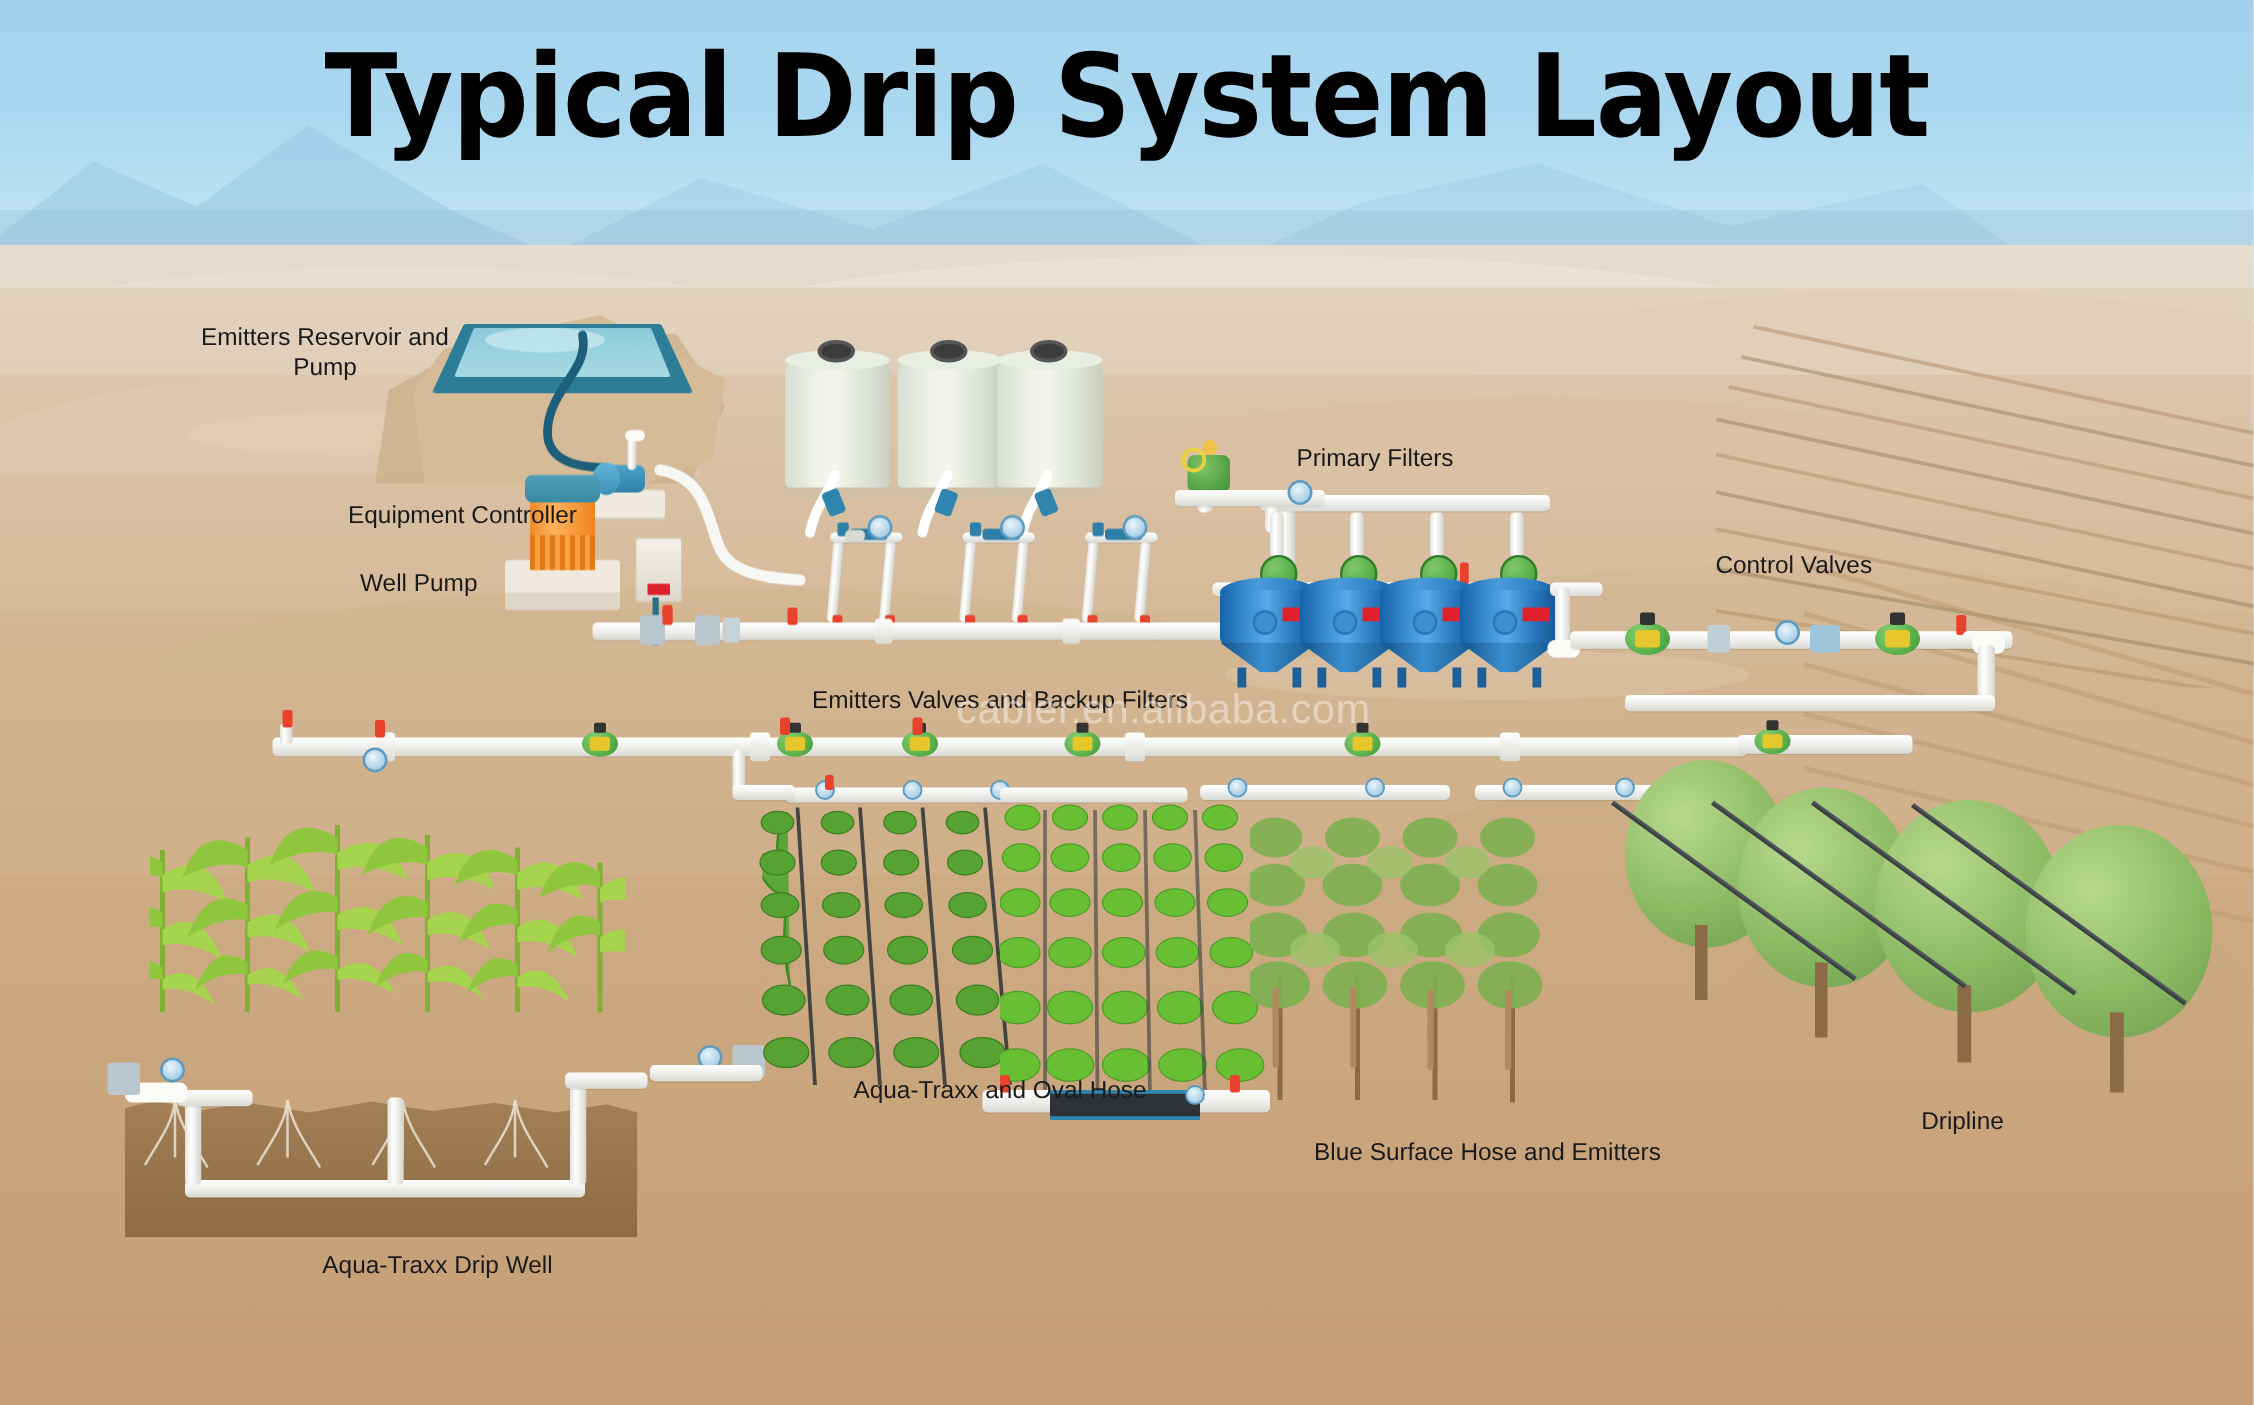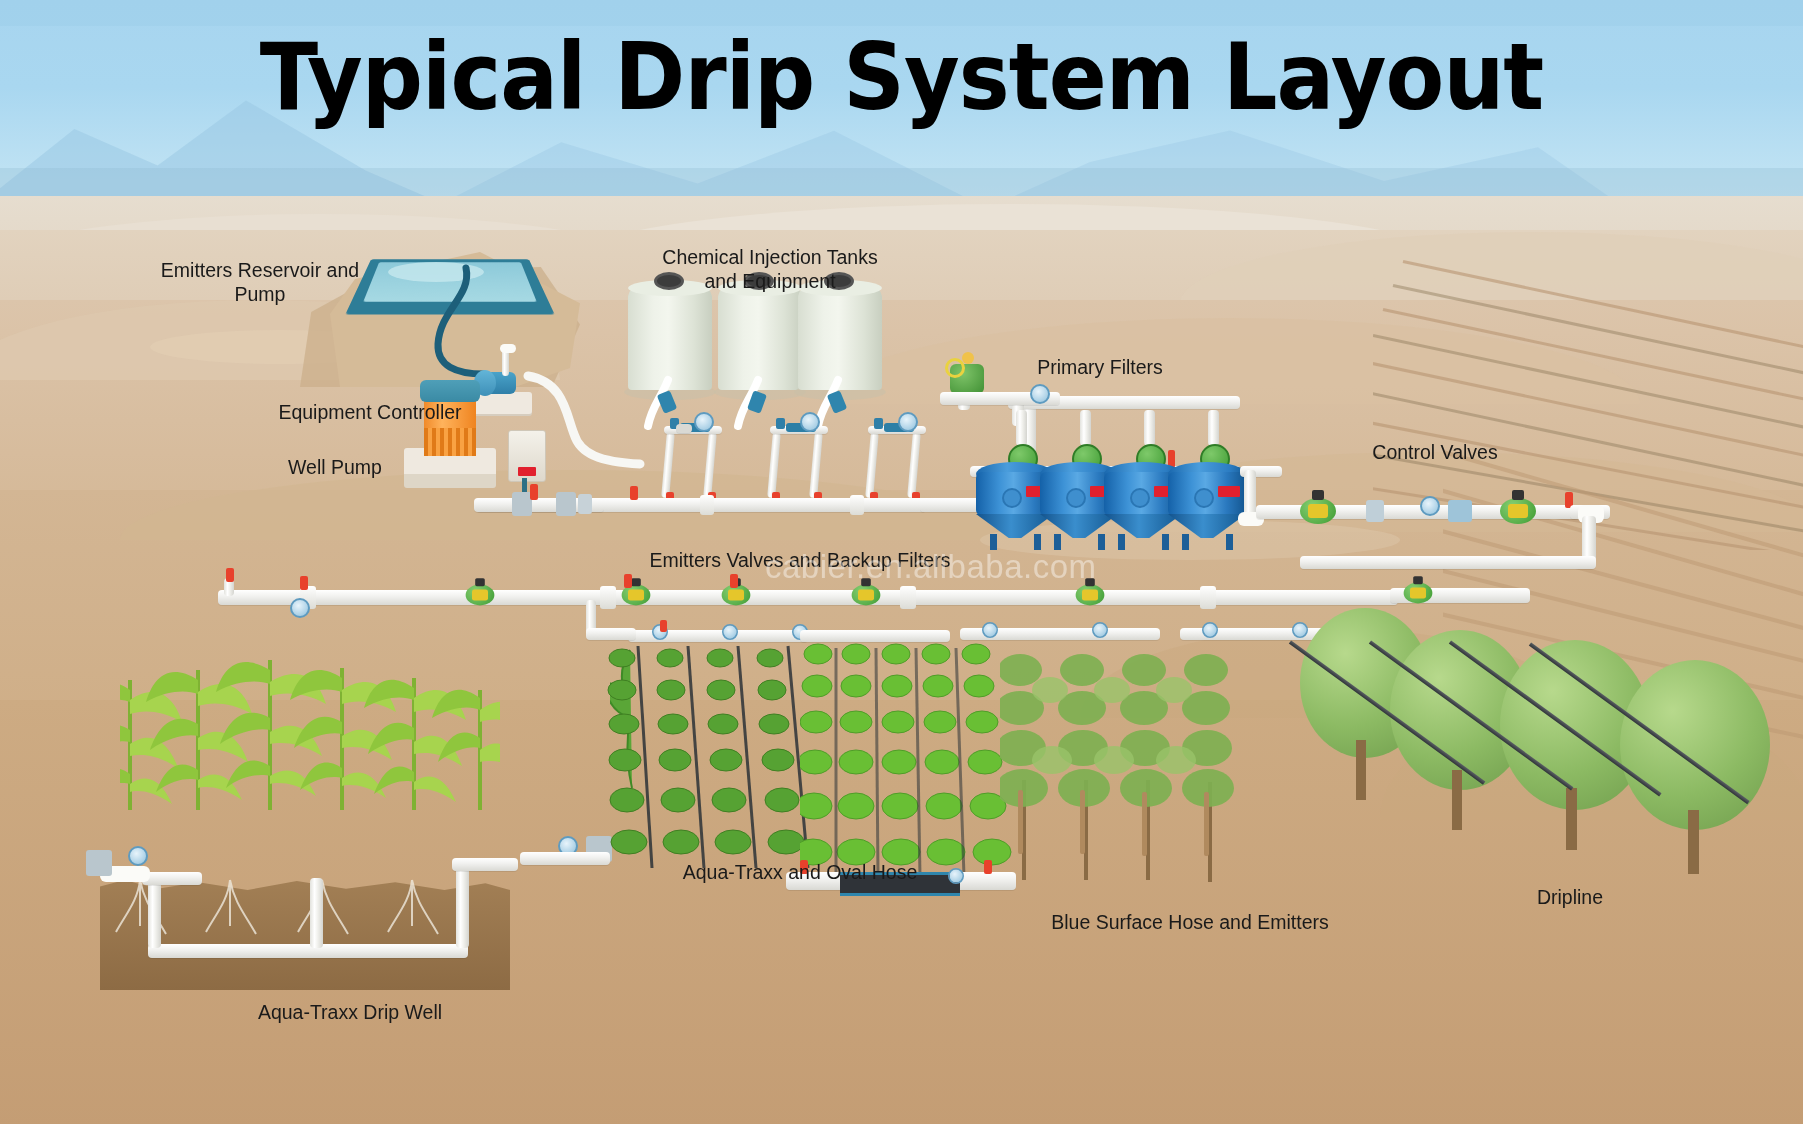--- a/index.html
+++ b/index.html
@@ -742,22 +742,20 @@
     <div class="trunk" style="left:1688px;top:810px;width:11px;height:64px;"></div>
 
     <div class="driplineTube" style="left:1290px;top:640px;width:240px;transform:rotate(36deg);"></div>
     <div class="driplineTube" style="left:1370px;top:640px;width:250px;transform:rotate(36deg);"></div>
     <div class="driplineTube" style="left:1450px;top:640px;width:260px;transform:rotate(36deg);"></div>
     <div class="driplineTube" style="left:1530px;top:642px;width:270px;transform:rotate(36deg);"></div>
   </div>
 
   <div class="lbl" style="left:130px;top:258px;width:260px;">Emitters Reservoir and
 Pump</div>
-  <div class="lbl" style="left:620px;top:245px;width:300px;">Chemical Injection Tanks
-and Equipment</div>
   <div class="lbl" style="left:1000px;top:355px;width:200px;">Primary Filters</div>
   <div class="lbl" style="left:255px;top:400px;width:230px;">Equipment Controller</div>
   <div class="lbl" style="left:1335px;top:440px;width:200px;">Control Valves</div>
   <div class="lbl" style="left:255px;top:455px;width:160px;">Well Pump</div>
   <div class="lbl" style="left:620px;top:548px;width:360px;">Emitters Valves and Backup Filters</div>
   <div class="lbl" style="left:650px;top:860px;width:300px;">Aqua-Traxx and Oval Hose</div>
   <div class="lbl" style="left:1030px;top:910px;width:320px;">Blue Surface Hose and Emitters</div>
   <div class="lbl" style="left:1500px;top:885px;width:140px;">Dripline</div>
   <div class="lbl" style="left:220px;top:1000px;width:260px;">Aqua-Traxx Drip Well</div>
 

